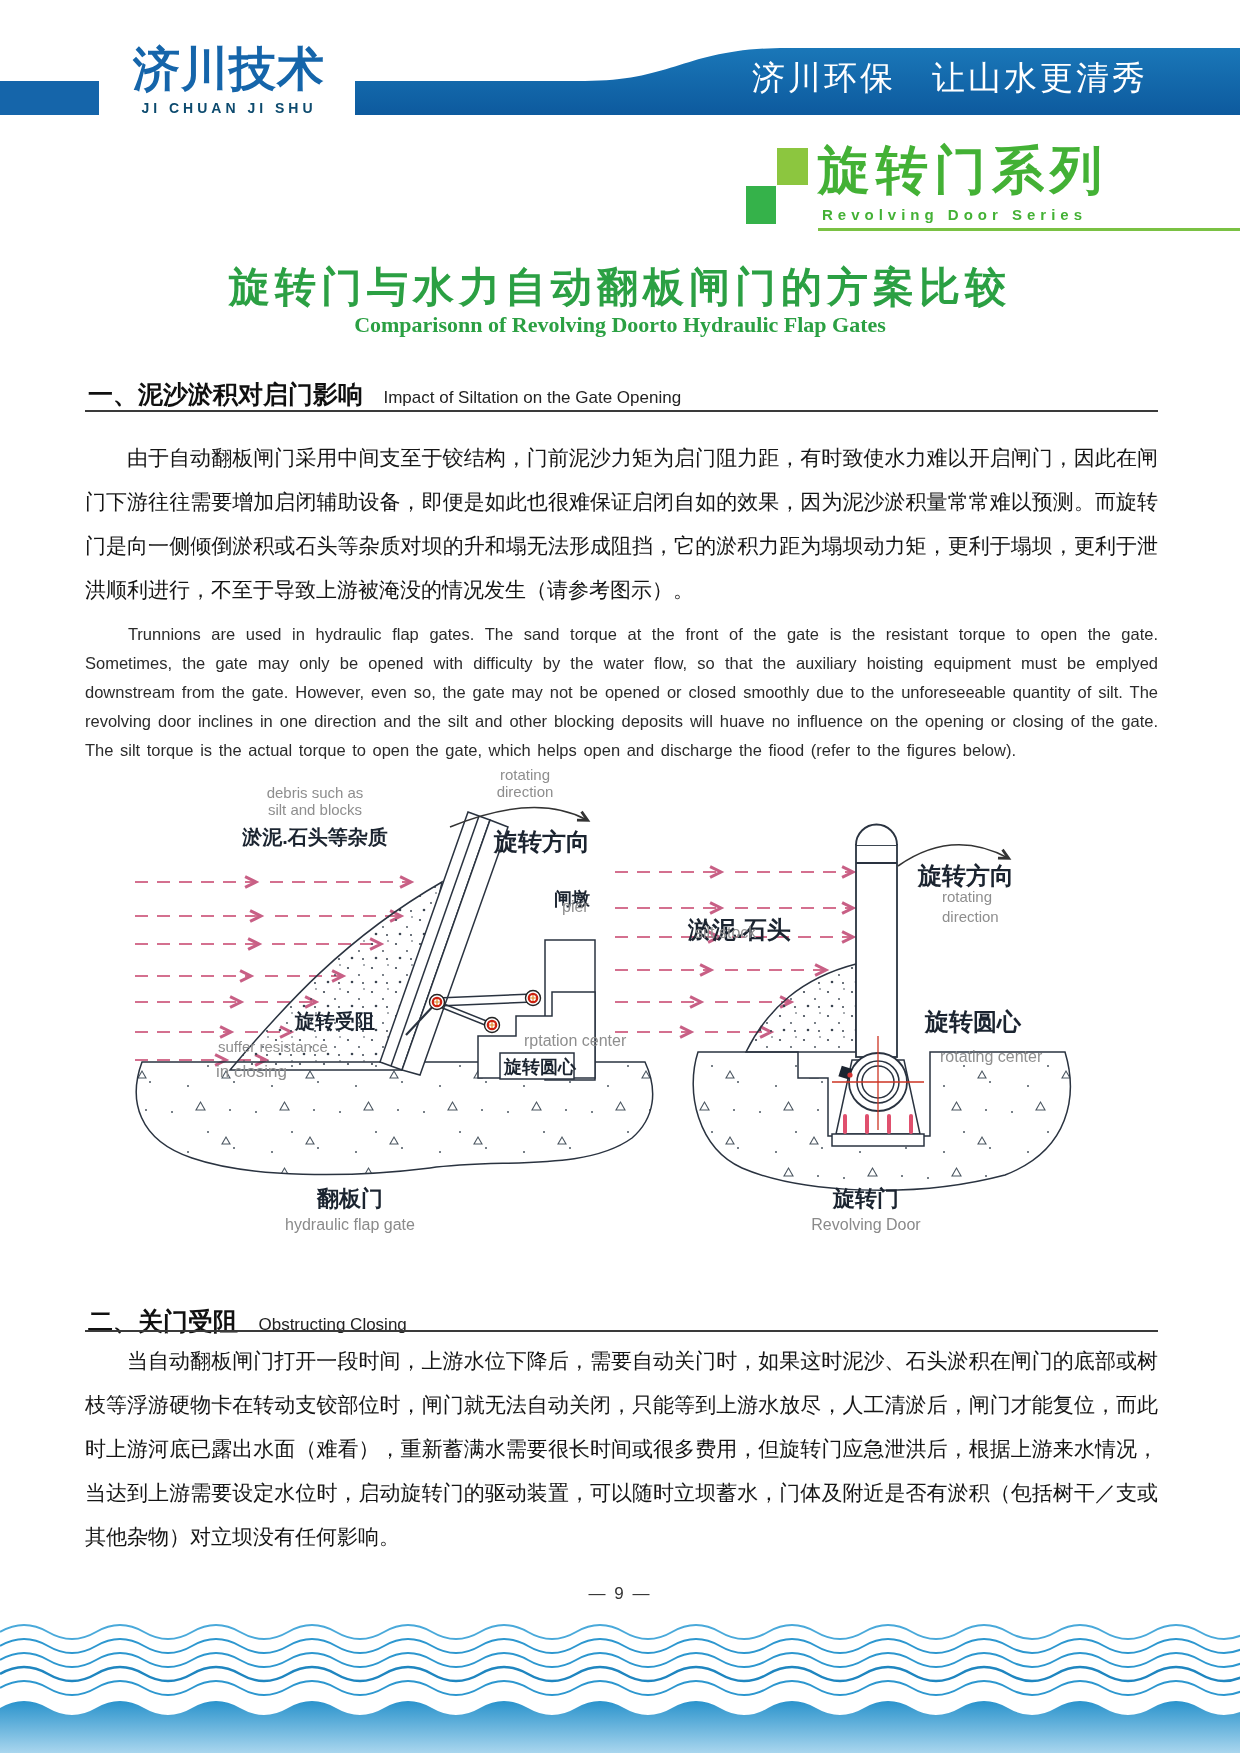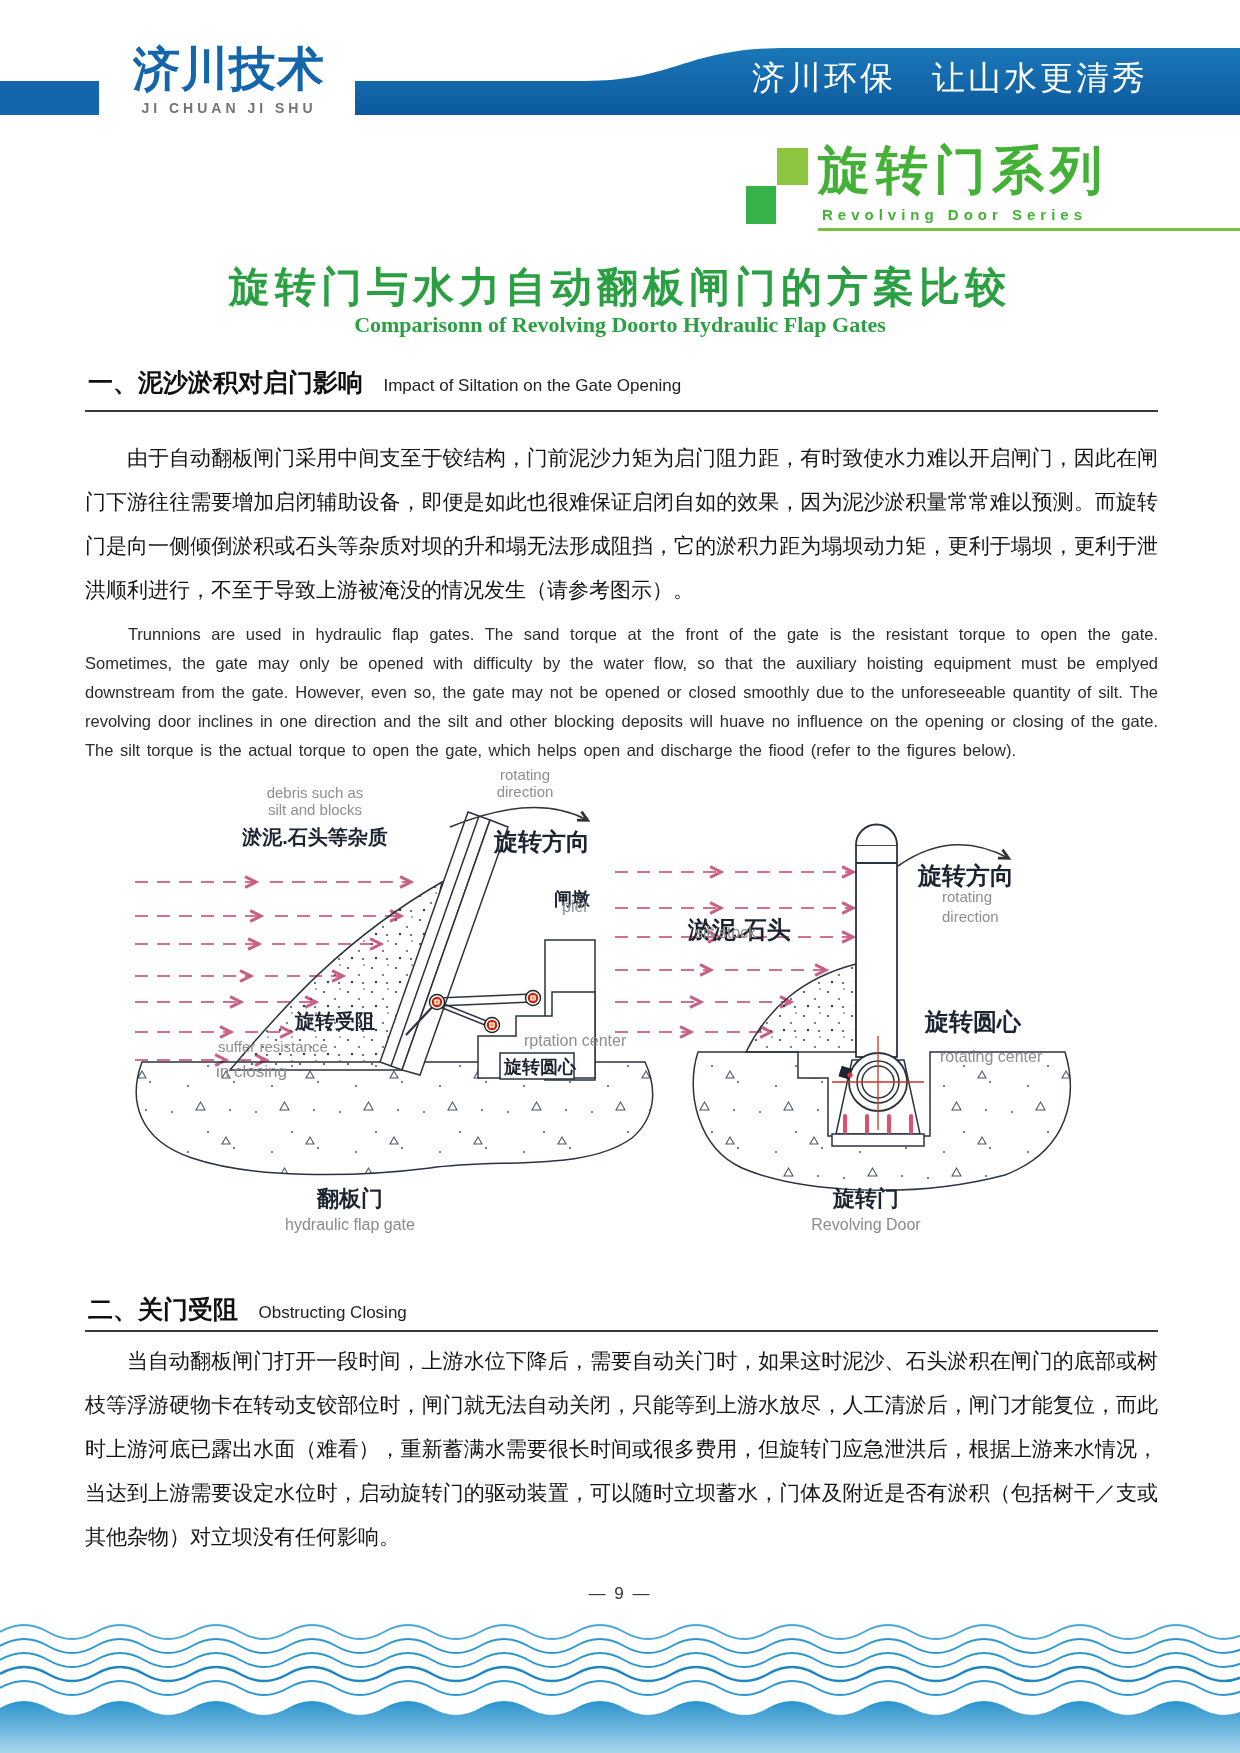--- a/index.html
+++ b/index.html
@@ -4,37 +4,37 @@
 <style>
   html,body{margin:0;padding:0;background:#ffffff;}
   .page{position:relative;width:1240px;height:1753px;background:#fff;overflow:hidden;
         font-family:"Liberation Sans",sans-serif;color:#141414;}
   .abs{position:absolute;}
 
   
   .hdr-leftbar{left:0;top:81px;width:99px;height:34px;background:#1565aa;}
   .logo{left:100px;top:40px;width:258px;text-align:center;}
   .logo-cn{font-size:47px;font-weight:bold;color:#1565aa;letter-spacing:1px;line-height:58px;}
-  .logo-en{font-size:14px;font-weight:bold;color:#737373;letter-spacing:4px;margin-top:2px;}
+  .logo-en{font-size:14px;font-weight:bold;color:#0c4a6e;letter-spacing:4px;margin-top:2px;}
   .banner-svg{left:355px;top:40px;}
   .banner-slogan{left:680px;top:56px;width:540px;text-align:center;font-size:33px;color:#fff;letter-spacing:3px;}
   .sq1{left:746px;top:186px;width:30px;height:38px;background:#35b24a;}
   .sq2{left:777px;top:148px;width:31px;height:37px;background:#8cc63f;}
   .series-cn{left:818px;top:140px;width:300px;font-size:52px;font-weight:bold;color:#43b135;letter-spacing:6px;line-height:60px;}
   .series-en{left:822px;top:206px;font-size:15px;font-weight:bold;color:#43b135;letter-spacing:5px;}
   .series-line{left:818px;top:228px;width:422px;height:3px;background:#7ac143;}
 
   
   .title-cn{left:0;top:260px;width:1240px;text-align:center;font-family:"Liberation Serif",serif;
             font-size:41px;font-weight:bold;color:#2ba043;letter-spacing:5px;}
   .title-en{left:0;top:312px;width:1240px;text-align:center;font-family:"Liberation Serif",serif;
             font-size:22px;font-weight:bold;color:#2ba043;}
 
   
-  .sec-head{left:88px;width:1075px;white-space:nowrap;}
+  .sec-head{left:88px;width:1075px;white-space:nowrap;margin-top:12px;}
   .sec1{top:366px;}
   .sec2{top:1293px;}
   .sec-cn{font-size:25px;font-weight:bold;color:#101010;}
   .sec-en{font-size:17px;color:#222;margin-left:16px;}
   .rule{left:85px;width:1073px;height:2px;background:#3a3a3a;}
   .rule1{top:410px;}
   .rule2{top:1330px;}
   .para-cn{left:85px;width:1073px;font-size:21px;line-height:44px;text-align:justify;text-indent:2em;color:#151515;}
   .para1{top:436px;}
   .para2{top:1339px;}

